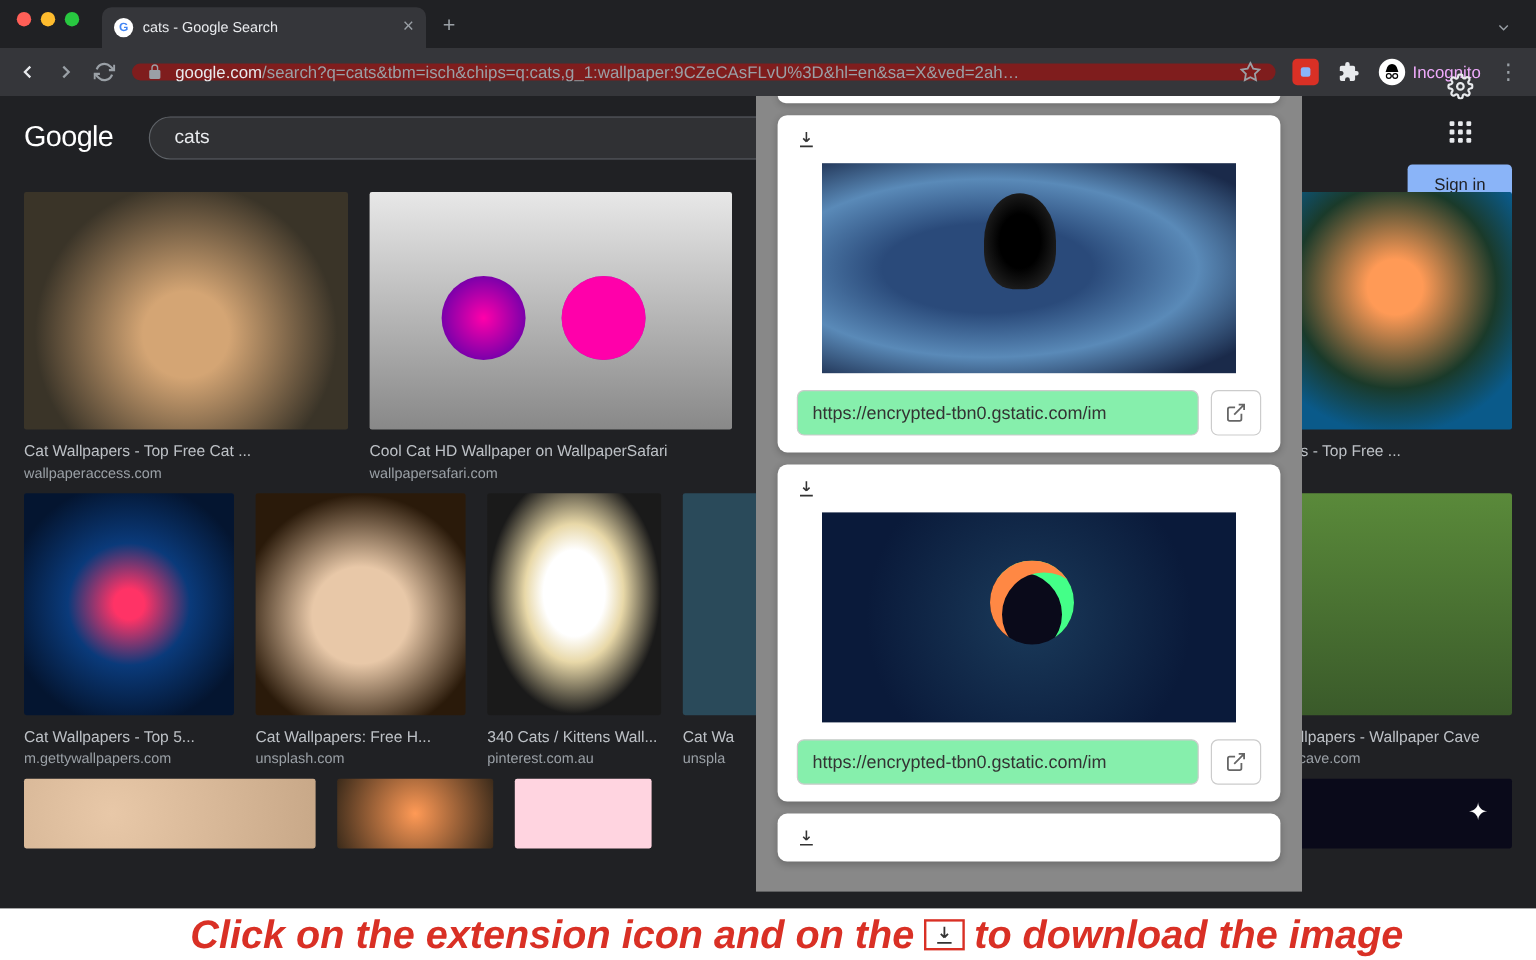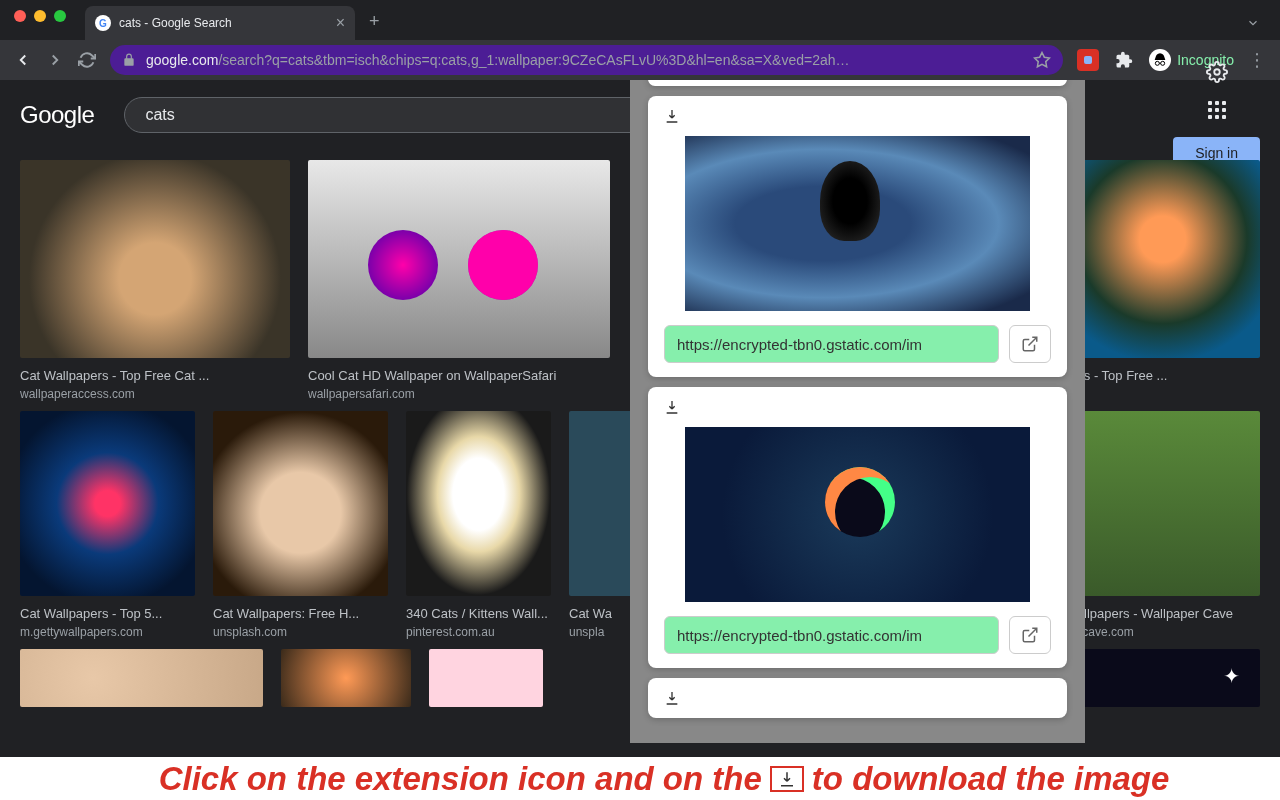--- a/index.html
+++ b/index.html
@@ -18,31 +18,31 @@
 .tab-favicon { width: 16px; height: 16px; border-radius: 50%; background: #fff; display: flex; align-items: center; justify-content: center; font-size: 10px; font-weight: bold; }
 .tab-title { flex: 1; white-space: nowrap; overflow: hidden; text-overflow: ellipsis; }
 .tab-close { font-size: 16px; color: #9aa0a6; cursor: pointer; }
 .new-tab { color: #9aa0a6; font-size: 18px; margin-left: 14px; margin-bottom: 8px; cursor: pointer; }
 .tab-bar .chevron { margin-left: auto; margin-right: 20px; color: #9aa0a6; margin-bottom: 10px; }
 
 
 .address-bar { height: 40px; background: #35363a; display: flex; align-items: center; padding: 0 14px; gap: 14px; }
 .nav-btn { color: #9aa0a6; font-size: 18px; cursor: pointer; display: flex; align-items: center; }
 .nav-btn.back { color: #e8eaed; }
-.url-box { flex: 1; height: 30px; background: #4c1d95; border-radius: 15px; display: flex; align-items: center; padding: 0 12px; gap: 10px; color: #9aa0a6; font-size: 14px; }
+.url-box { flex: 1; height: 14px; background: #7f1d1d; border-radius: 15px; display: flex; align-items: center; padding: 0 12px; gap: 10px; color: #9aa0a6; font-size: 14px; }
 .lock-icon { color: #9aa0a6; }
 .url-text { flex: 1; white-space: nowrap; overflow: hidden; text-overflow: ellipsis; }
 .url-text .domain { color: #e8eaed; }
 .url-text .path { color: #9aa0a6; }
 .star-icon { color: #9aa0a6; }
 .ext-icon { width: 22px; height: 22px; border-radius: 4px; display: flex; align-items: center; justify-content: center; cursor: pointer; }
 .ext-active { background: #d93025; position: relative; }
 .ext-active::after { content: ''; position: absolute; width: 8px; height: 8px; background: #8ab4f8; border-radius: 2px; }
 .puzzle-icon { color: #e8eaed; font-size: 18px; }
-.incognito { display: flex; align-items: center; gap: 6px; color: #86efac; font-size: 14px; }
+.incognito { display: flex; align-items: center; gap: 6px; color: #f0abfc; font-size: 14px; }
 .incognito-icon { width: 22px; height: 22px; background: #fff; border-radius: 50%; display: flex; align-items: center; justify-content: center; color: #000; font-size: 14px; }
 .menu-dots { color: #9aa0a6; font-size: 18px; cursor: pointer; }
 
 
 .google-header { height: 70px; display: flex; align-items: center; padding: 0 20px; gap: 30px; }
 .google-logo { color: #fff; font-size: 24px; font-weight: 500; letter-spacing: -0.5px; }
 .search-box { flex: 0 0 640px; height: 36px; background: #303134; border: 1px solid #5f6368; border-radius: 24px; display: flex; align-items: center; padding: 0 20px; color: #e8eaed; font-size: 16px; }
 .header-right { margin-left: auto; display: flex; align-items: center; gap: 18px; flex-direction: column; }
 .gear-icon, .apps-icon { color: #e8eaed; cursor: pointer; }
 .apps-grid { display: grid; grid-template-columns: repeat(3, 4px); grid-template-rows: repeat(3, 4px); gap: 3px; }

